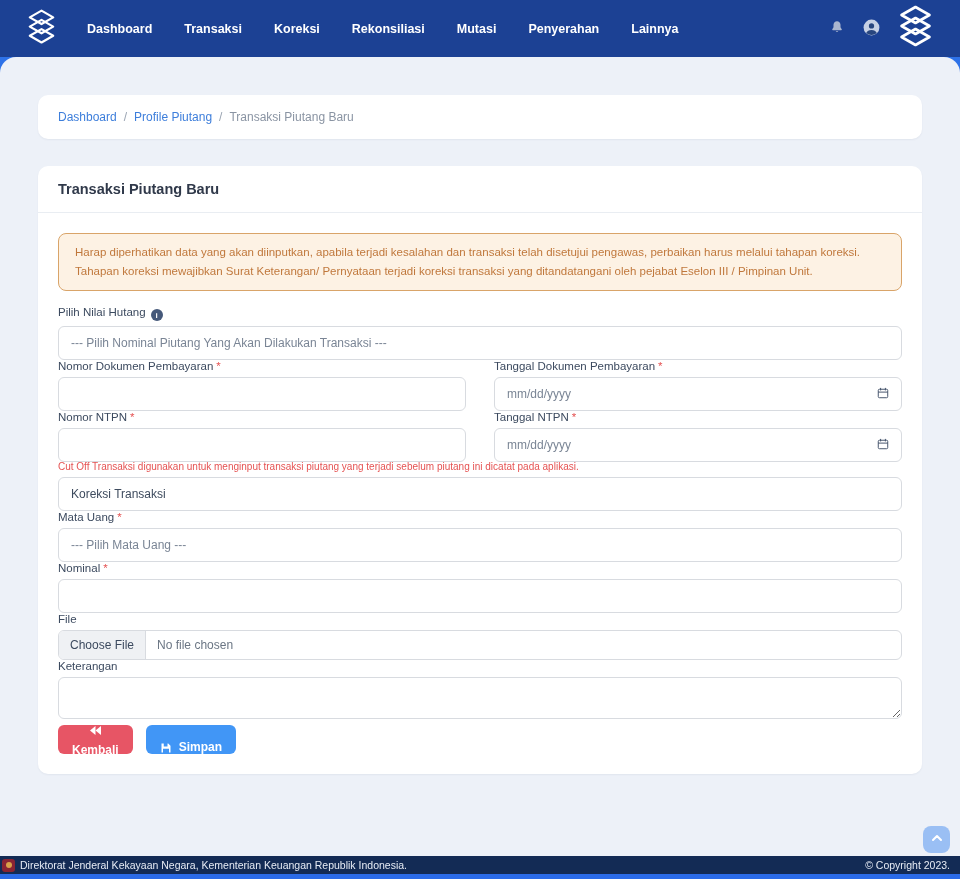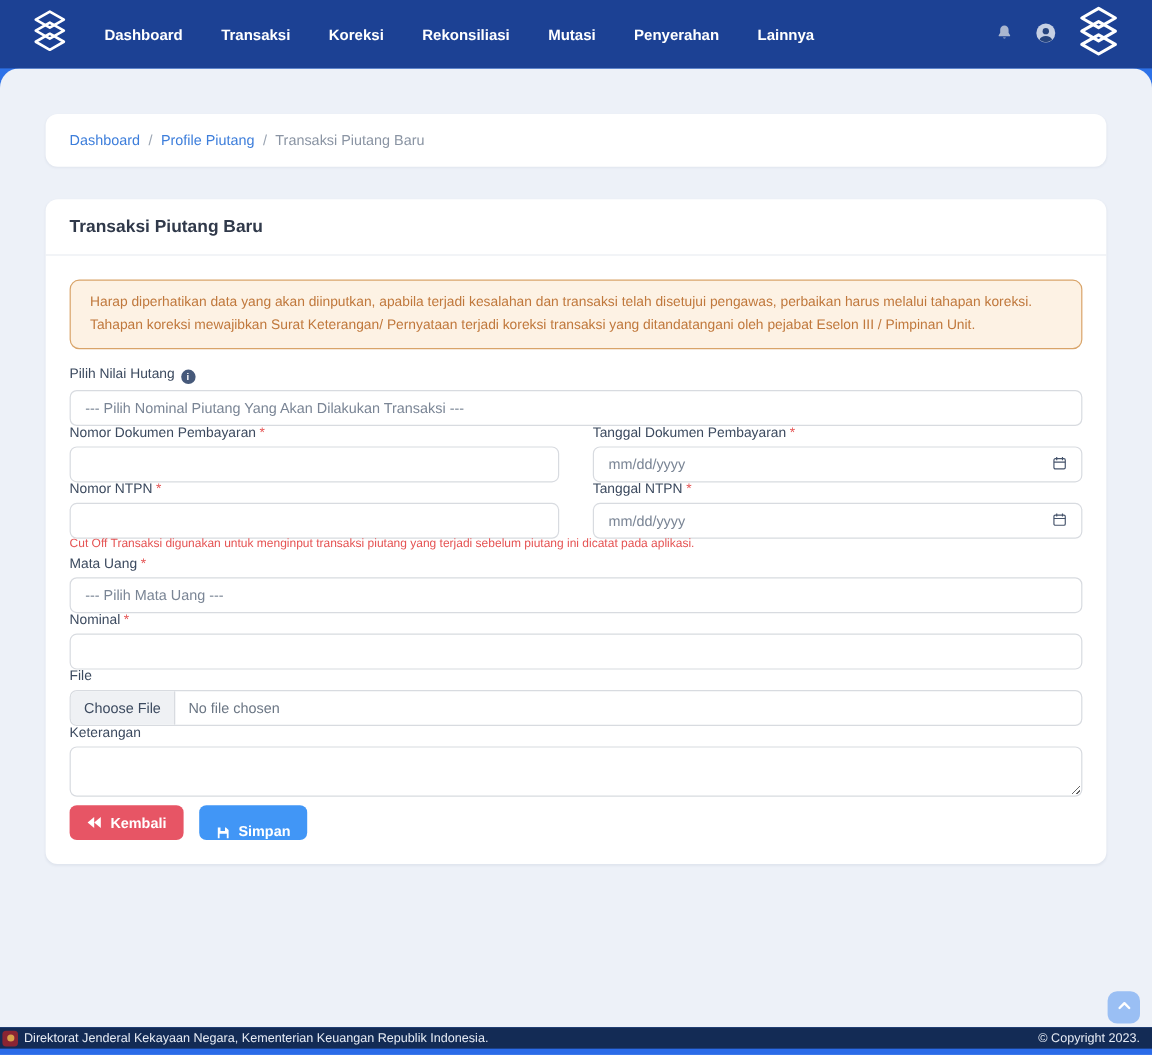--- a/index.html
+++ b/index.html
@@ -48,21 +48,21 @@
   .helper-text { font-size: 10px; color: #e55353; margin: -1px 0 5px; }
 
   .info-icon {
     display: inline-flex; align-items: center; justify-content: center;
     width: 12px; height: 12px; border-radius: 50%; background: #46597a; color: #fff;
     font-size: 8px; font-weight: 700; margin-left: 5px; vertical-align: -2px; cursor: pointer;
   }
 
   .control {
     width: 100%; height: 30px; border: 1px solid #d8dbe0; border-radius: 6px;
-    background: #fff; font-size: 12px; color: #3e4b5e; padding: 0 12px; font-family: inherit;
+    background: #fff; font-size: 12px; color: #3e4b5e; padding: 16px 12px; font-family: inherit;
   }
   input.control { outline: none; }
   .fake { display: flex; align-items: center; }
   .between { justify-content: space-between; }
   .text-muted { color: #7a8595; }
   .text-value { color: #3e4b5e; }
 
   textarea.control { height: 42px; padding: 7px 12px; resize: both; }
 
   .row { display: flex; gap: 28px; }
@@ -74,21 +74,21 @@
     background: #eff1f4; border-right: 1px solid #d8dbe0; color: #3c4a5f; cursor: pointer; white-space: nowrap;
   }
   .file-status { padding: 0 11px; color: #6b7684; }
 
   .btn-row { display: flex; gap: 13px; margin-top: 2px; }
   .btn {
     display: inline-flex; align-items: center; gap: 7px; border: none; border-radius: 6px;
     height: 29px; padding: 0 14px; font-size: 12px; font-weight: 700; color: #fff;
     font-family: inherit; cursor: pointer;
   }
-  .btn-back { background: #e75565; }
+  .btn-back { background: #e75565; flex-direction: column; }
   .btn-save { background: #4196f6; align-items: flex-end; }
   .btn .icon { display: flex; align-items: center; }
 
   
   .footer { position: absolute; left: 0; right: 0; bottom: 0; z-index: 6; }
   .footer-main {
     height: 18px; background: #132b55; display: flex; align-items: center;
     justify-content: space-between; padding: 0 10px 0 2px; color: #e6ebf4; font-size: 10.5px;
   }
   .footer-left { display: flex; align-items: center; gap: 5px; }
@@ -236,20 +236,23 @@
                     <path d="M1.7 6.8h12.6M4.8 1.2v3.4M11.2 1.2v3.4"></path>
                   </svg>
                 </span>
               </div>
             </div>
           </div>
         </div>
 
         <div class="form-group">
           <div class="helper-text">Cut Off Transaksi digunakan untuk menginput transaksi piutang yang terjadi sebelum piutang ini dicatat pada aplikasi.</div>
+          <div class="control fake">
+            <span class="text-value">Koreksi Transaksi</span>
+          </div>
         </div>
 
         <div class="form-group">
           <label class="field-label">
             <span>Mata Uang</span><span class="req">*</span>
           </label>
           <div class="control fake">
             <span class="text-muted">--- Pilih Mata Uang ---</span>
           </div>
         </div>

